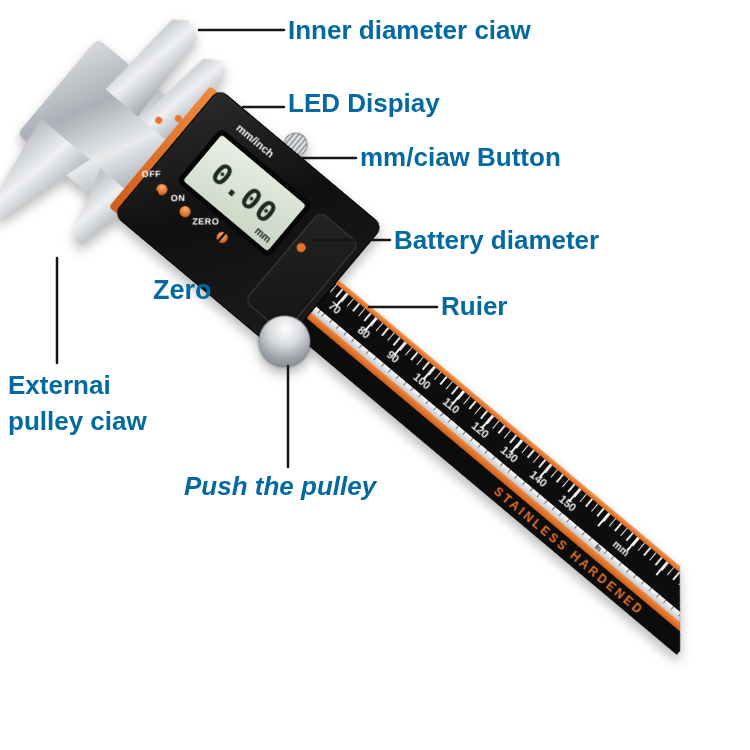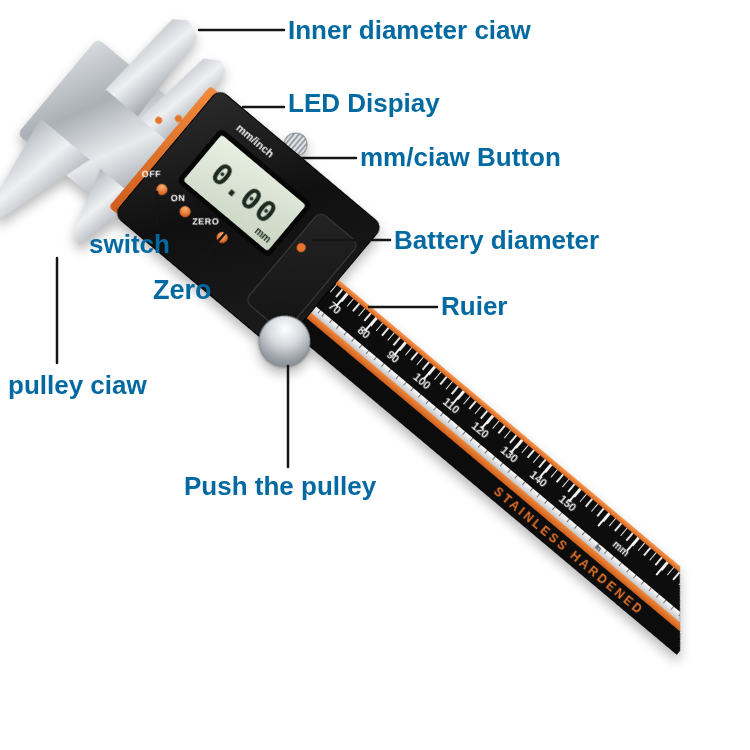--- a/index.html
+++ b/index.html
@@ -91,21 +91,21 @@
   .label{ position:absolute; font:700 26px "Liberation Sans",sans-serif; color:#0369a1;
     white-space:nowrap; z-index:11; }
   .lab-inner{ left:288px; top:15px; }
   .lab-led{ left:288px; top:88px; }
   .lab-mminch{ left:360px; top:142px; }
   .lab-battery{ left:394px; top:225px; }
   .lab-switch{ left:89px; top:229px; }
   .lab-zero{ left:153px; top:275px; font-size:27px; }
   .lab-ruler{ left:441px; top:291px; }
   .lab-external{ left:8px; top:367px; line-height:36px; }
-  .lab-pulley{ left:184px; top:471px; }
+  .lab-pulley{ left:184px; top:471px;font-style:italic; }
 </style>
 </head>
 <body>
 
 <div class="stage">
 
   <div class="caliper-wrap">
 
     <div class="beam">
       <div class="stripe-top"></div>
@@ -178,20 +178,20 @@
       <line x1="369" y1="307" x2="437" y2="307"></line>
       <line x1="57" y1="258" x2="57" y2="363"></line>
       <line x1="288" y1="366" x2="288" y2="467"></line>
     </g>
   </svg>
 
   <div class="label lab-inner">Inner diameter ciaw</div>
   <div class="label lab-led">LED Dispiay</div>
   <div class="label lab-mminch">mm/ciaw Button</div>
   <div class="label lab-battery">Battery diameter</div>
-  <div class="label lab-switch">switch</div>
   <div class="label lab-zero">Zero</div>
   <div class="label lab-ruler">Ruier</div>
   <div class="label lab-external">
+    <div>Externai</div>
     <div>pulley ciaw</div>
   </div>
   <div class="label lab-pulley">Push the pulley</div>
 </div>
 
 </body></html>

